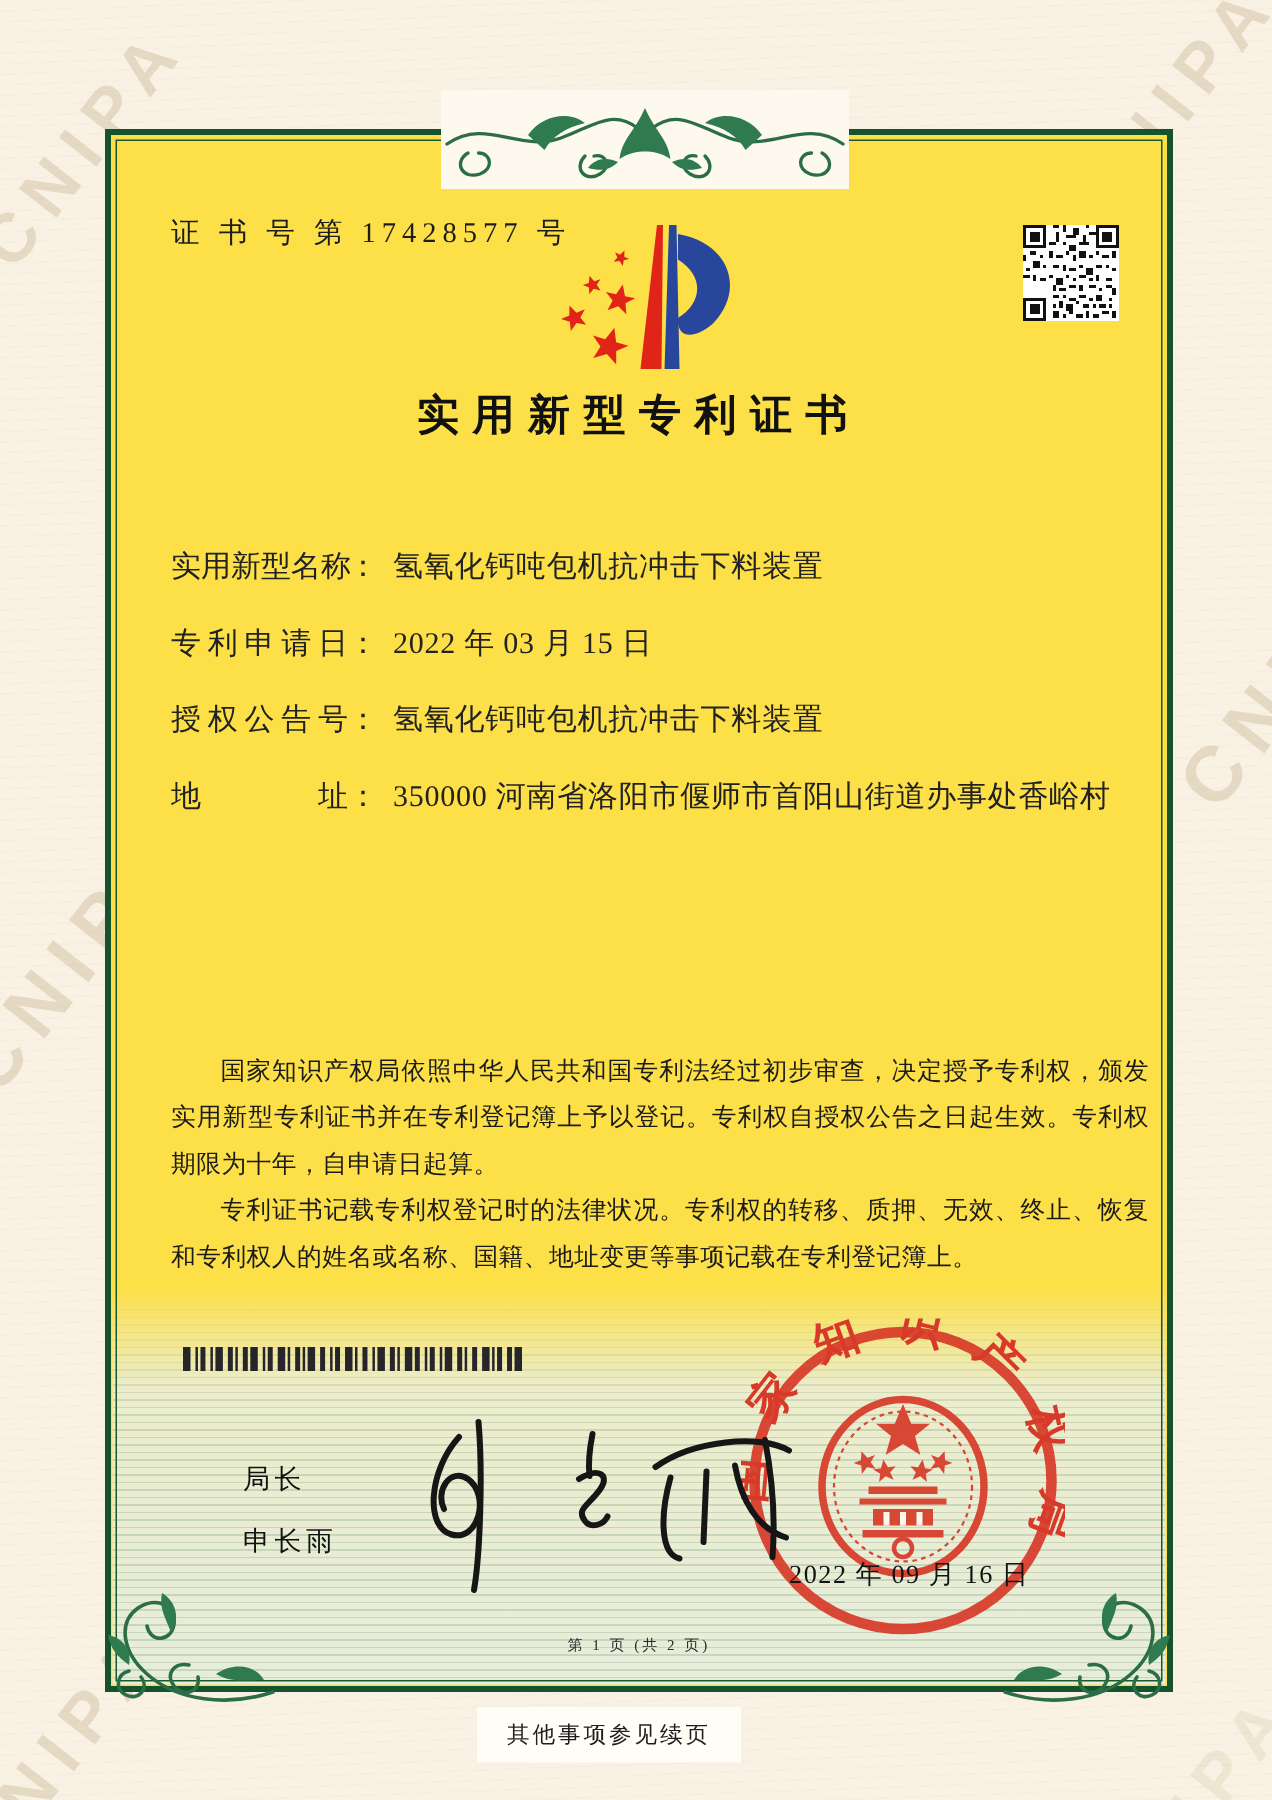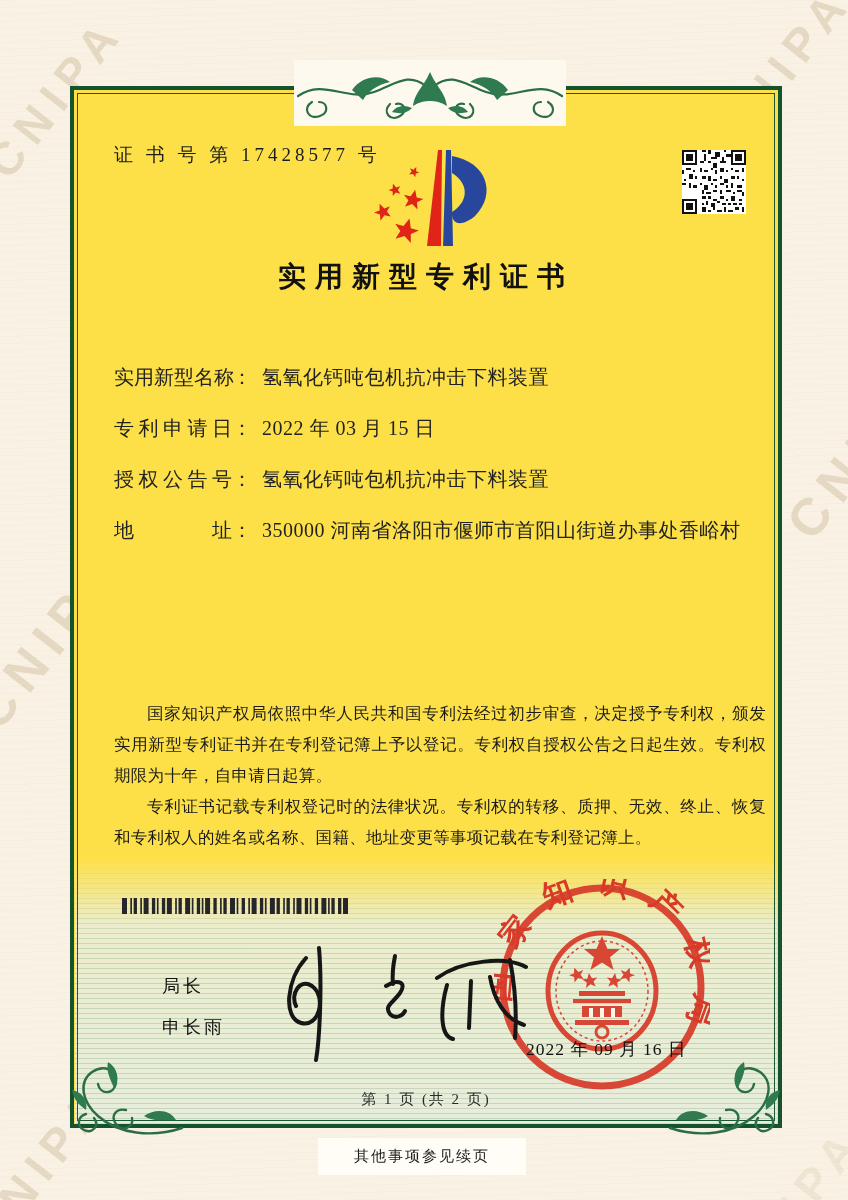--- a/index.html
+++ b/index.html
@@ -78,25 +78,25 @@
   .director { position:absolute; left:60px; top:884px; font-size:18px; letter-spacing:3px; color:#111; z-index:8;margin-left:28px; }
   .director div + div { margin-top:17px;text-align:center; }
   .signature { position:absolute; left:160px; top:852px; z-index:9; }
 
   .seal { position:absolute; left:420px; top:789px; width:216px; height:216px; z-index:8; }
   .seal-date {
     position:absolute; left:452px; top:947px; width:230px; z-index:10;
     font-size:17.5px; letter-spacing:1px; color:#121212; white-space:nowrap;
   }
 
-  .page-indicator { position:absolute; left:0; right:0; top:1000px; text-align:center; font-size:15px; letter-spacing:2px; color:#2a2a2a; z-index:8; }
+  .page-indicator { position:absolute; left:0; right:0; top:1000px; text-align:center; font-size:10px; letter-spacing:2px; color:#2a2a2a; z-index:8; }
 
   .note-box {
     position:absolute; left:318px; top:1138px;
-    background:#fffdf6; padding:9px 36px;
+    background:#fffdf6; padding:9px 20px;
     font-size:15px; letter-spacing:2px; color:#1d1d1d;
   }
   svg { display:block; }
 </style>
 </head>
 <body>
 
 <div class="wm" style="left:-40px; top:70px;">CNIPA</div>
 <div class="wm light" style="left:420px; top:160px; font-size:38px;">CNIPA</div>
 <div class="wm" style="left:688px; top:40px;">CNIPA</div>

